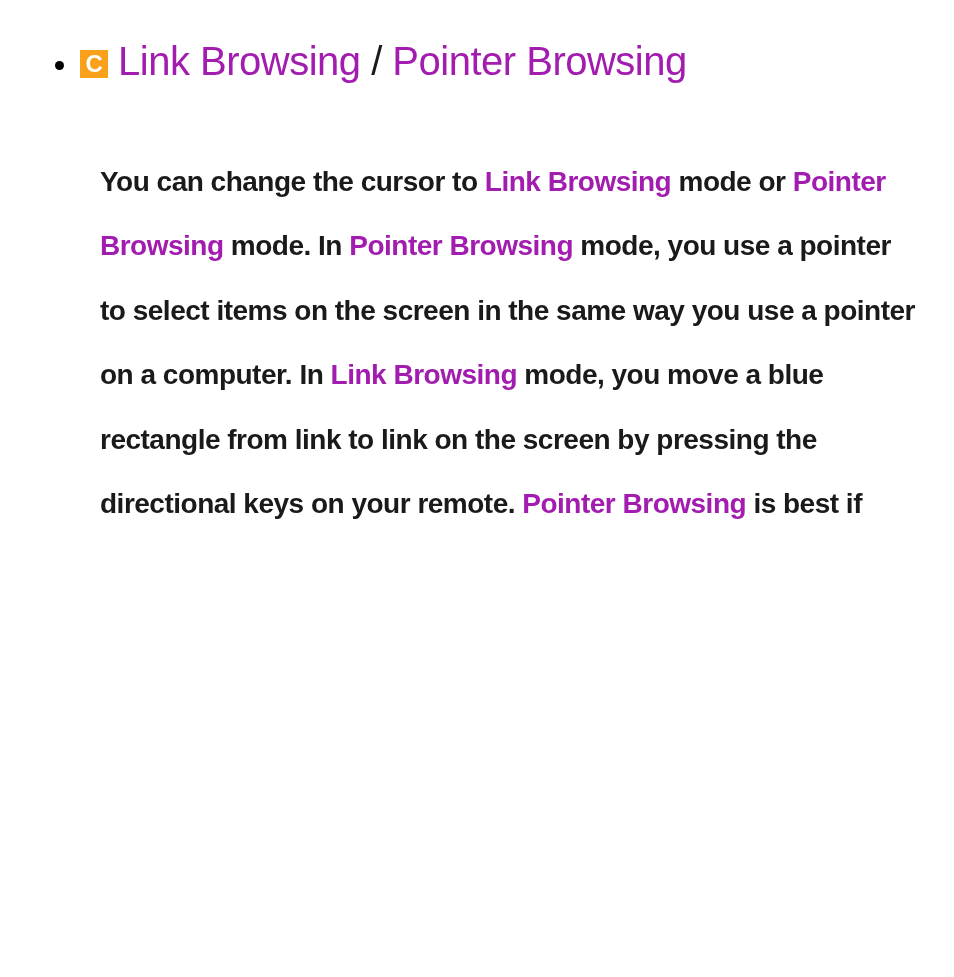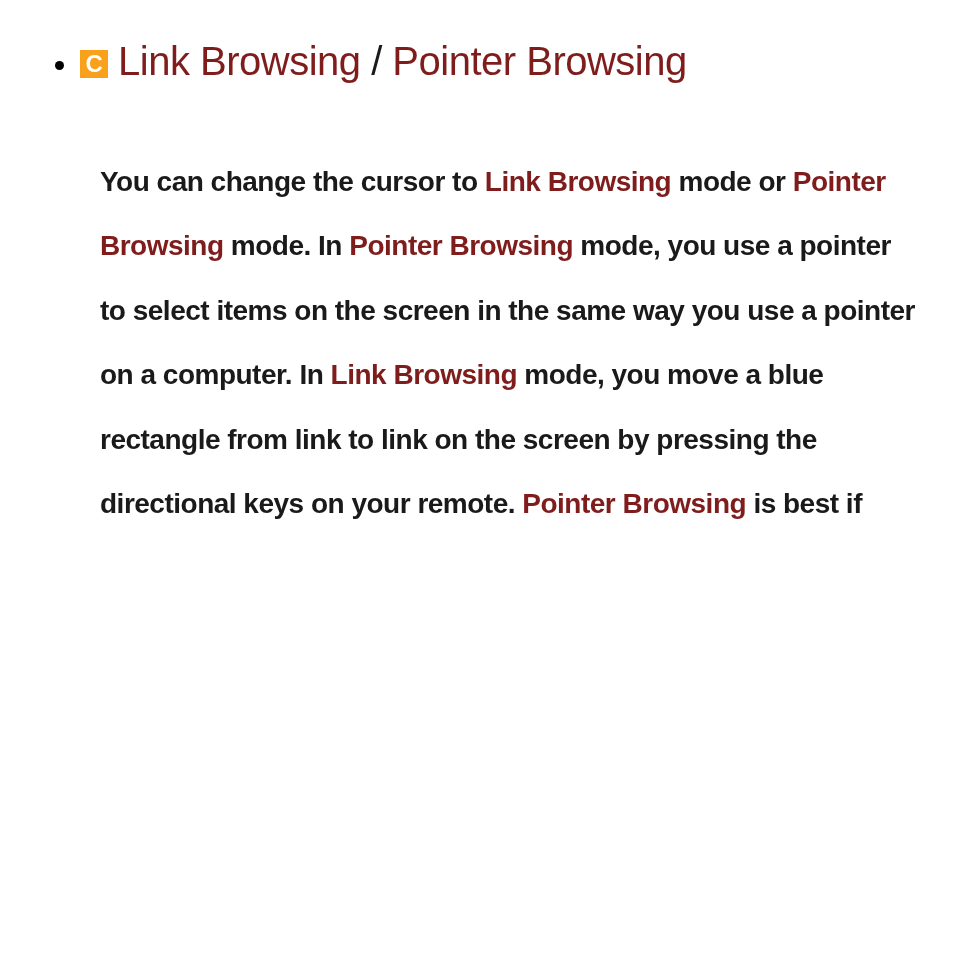--- a/index.html
+++ b/index.html
@@ -57,21 +57,21 @@
     font-weight: 700;
     font-size: 24px;
     line-height: 28px;
     text-align: center;
     vertical-align: 3px;
     margin-right: 10px;
     font-family: Arial, sans-serif;
   }
 
   .hl {
-    color: #7f1d1d;
+    color: #a21caf;
   }
 
   .sep {
     color: #1a1a1a;
   }
 </style>
 </head>
 <body>
 
 <div class="page">

